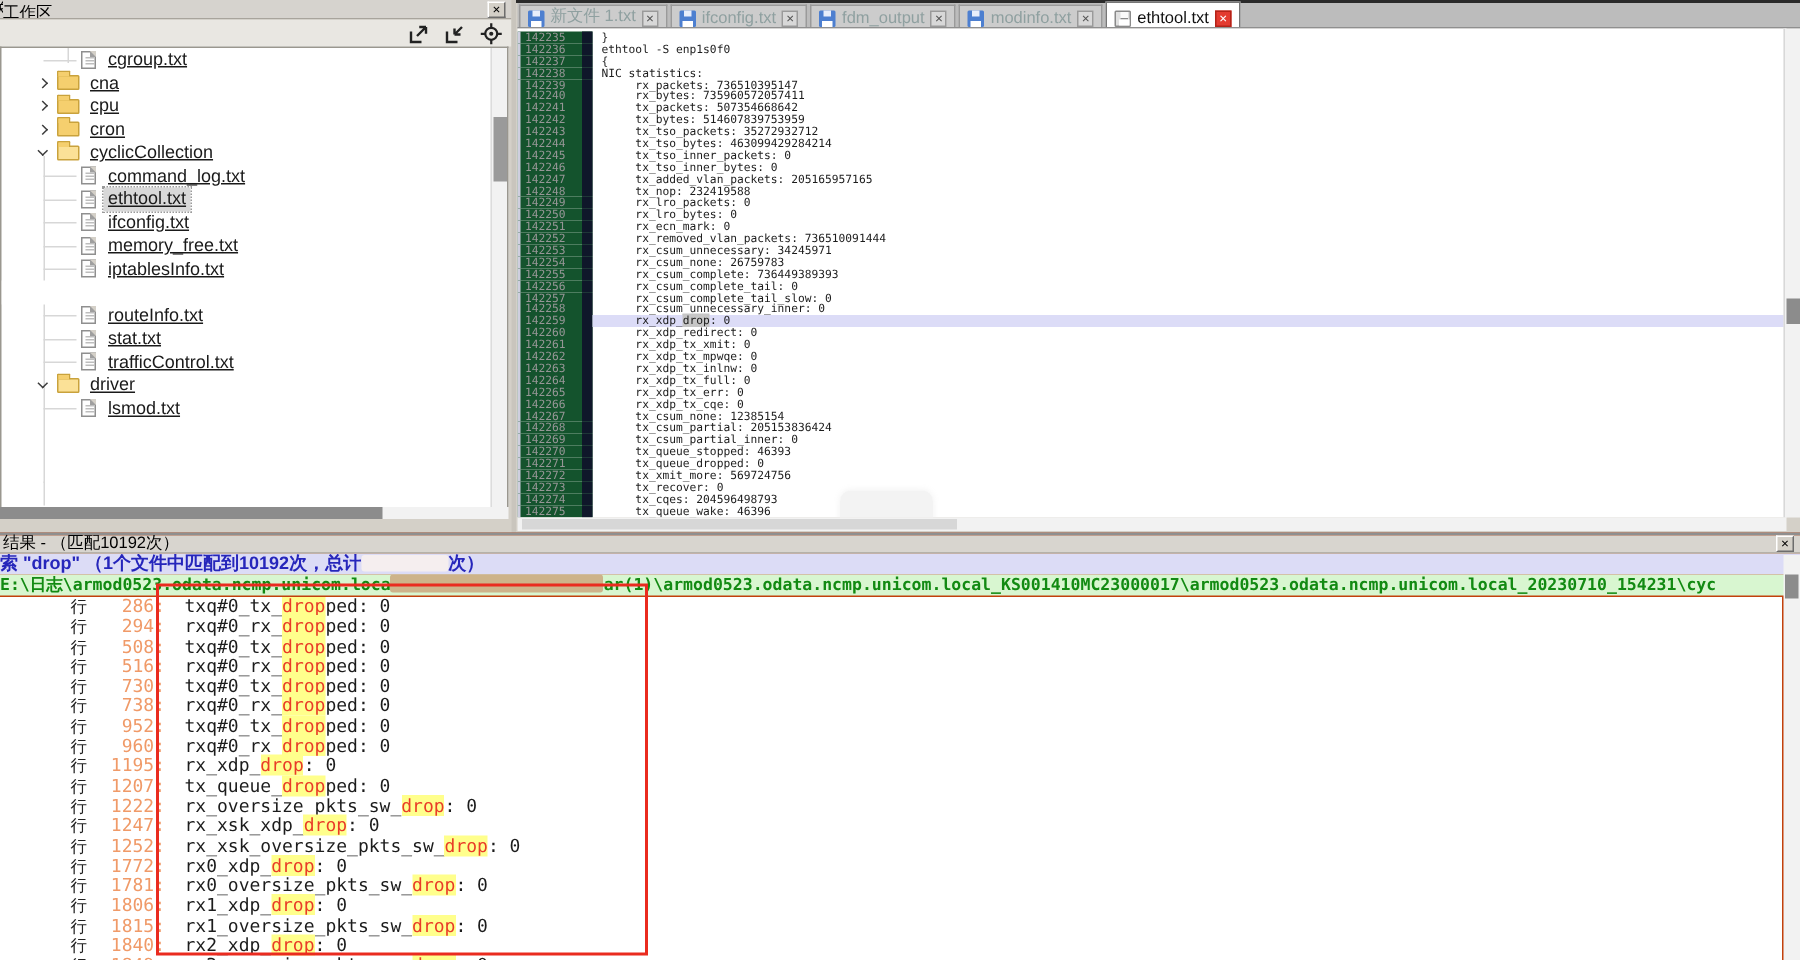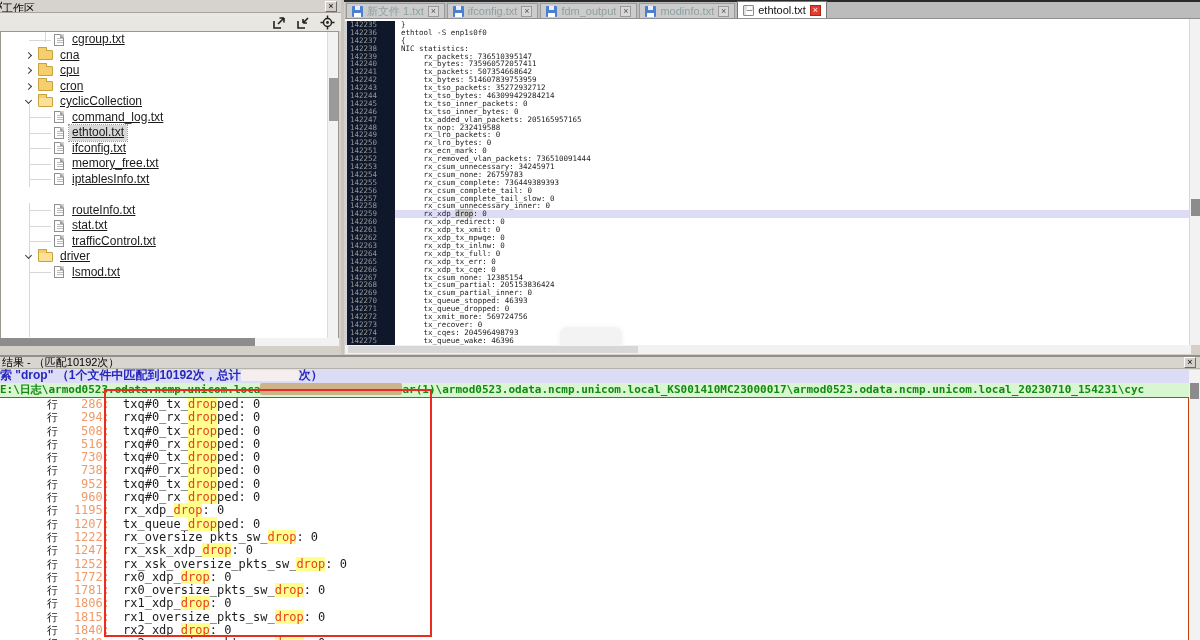--- a/index.html
+++ b/index.html
@@ -42,37 +42,37 @@
   .tree-vscroll{position:absolute;right:0;top:0;width:11px;height:100%;background:#f2f2f2;border-left:1px solid #dcdcdc;}
   .tree-vscroll .thumb{position:absolute;left:1px;top:46px;width:9px;height:43px;background:#9a9a9a;}
   .tree-hscroll{position:absolute;left:0;top:338px;width:339px;height:8px;background:#f2f2f2;}
   .tree-hscroll .thumb{position:absolute;left:0;top:0;width:255px;height:8px;background:#8c8c8c;}
 
   
   #editor-panel{position:absolute;left:341px;top:0;width:859px;height:355px;background:#d4d0c8;border-left:3px solid #c9c5bd;}
   .topstrip{position:absolute;left:0;top:0;width:100%;height:2px;background:#2a2a2a;}
   #tab-bar{position:absolute;left:1px;top:2px;width:100%;height:17px;background:#bcbcbc;
     display:flex;align-items:flex-end;border-bottom:1px solid #8f8f8f;}
-  .tab{display:inline-flex;align-items:center;gap:4px;height:15px;margin:0 1px;padding:0 5px;
+  .tab{display:inline-flex;align-items:flex-end;gap:4px;height:15px;margin:0 1px;padding:0 5px;
     background:#cccccc;border:1px solid #9a9a9a;border-bottom:none;font-size:11px;color:#8fa0a0;cursor:default;}
   .tab.active{background:#fff;height:17px;color:#111;border-color:#777;}
   .floppy{position:relative;width:11px;height:11px;background:#4d7fd0;border-radius:1px;flex:none;}
   .floppy::before{content:"";position:absolute;left:3px;top:0;width:5px;height:4px;background:#e8eefb;}
   .floppy::after{content:"";position:absolute;left:2px;bottom:0;width:7px;height:4px;background:#fff;}
   .floppy-active{background:#e0e0e0;border:1px solid #8a8a8a;}
   .floppy-active::before{background:#fafafa;border-bottom:1px solid #8a8a8a;}
   .tab-close{width:11px;height:11px;background:#d8d8d8;border:1px solid #9a9a9a;color:#555;
     font-size:9px;line-height:9px;text-align:center;flex:none;}
   .tab-close.close-active{background:#e33b30;border-color:#b32318;color:#fff;}
   #editor{position:absolute;left:1px;top:19px;width:846px;height:326px;background:#fff;overflow:hidden;
     font-family:"DejaVu Sans Mono",monospace;font-size:7.5px;}
   #editor-lines{position:absolute;left:0;top:2px;width:100%;}
   .eline{display:flex;height:7.9px;line-height:7.9px;white-space:pre;}
-  .enum{width:50px;flex:none;background:#0f172a;color:#969696;padding-left:3px;
-    border-right:1px solid #0f172a;border-left:2px solid #cfcfdf;}
+  .enum{width:50px;flex:none;background:#14532d;color:#969696;padding-left:3px;
+    border-right:7px solid #0f172a;border-left:2px solid #cfcfdf;}
   .ecode{flex:1;color:#1c1c1c;padding-left:6px;}
   .ecode.current{background:#dcdcf7;}
   .wordsel{background:#c6c6c6;}
   .ed-vscroll{position:absolute;right:0;top:19px;width:11px;height:326px;background:#f2f2f2;border-left:1px solid #d8d8d8;}
   .ed-vscroll .thumb{position:absolute;left:1px;top:180px;width:9px;height:17px;background:#8c8c8c;}
   .ed-hscroll{position:absolute;left:1px;top:345px;width:846px;height:9px;background:#f2f2f2;}
   .ed-hscroll .thumb{position:absolute;left:3px;top:1px;width:290px;height:7px;background:#d7d7d7;}
 
   
   .blur{pointer-events:none;}

